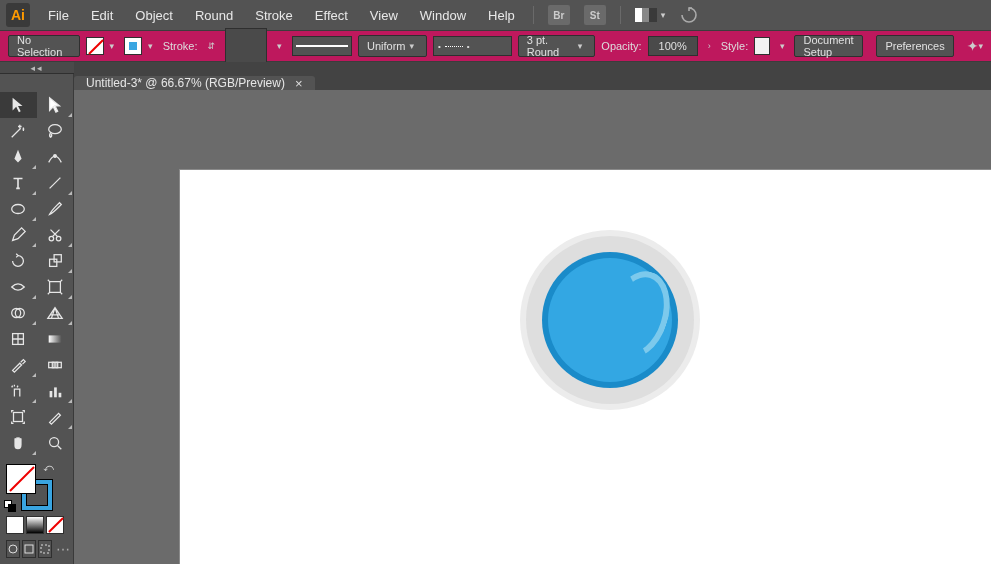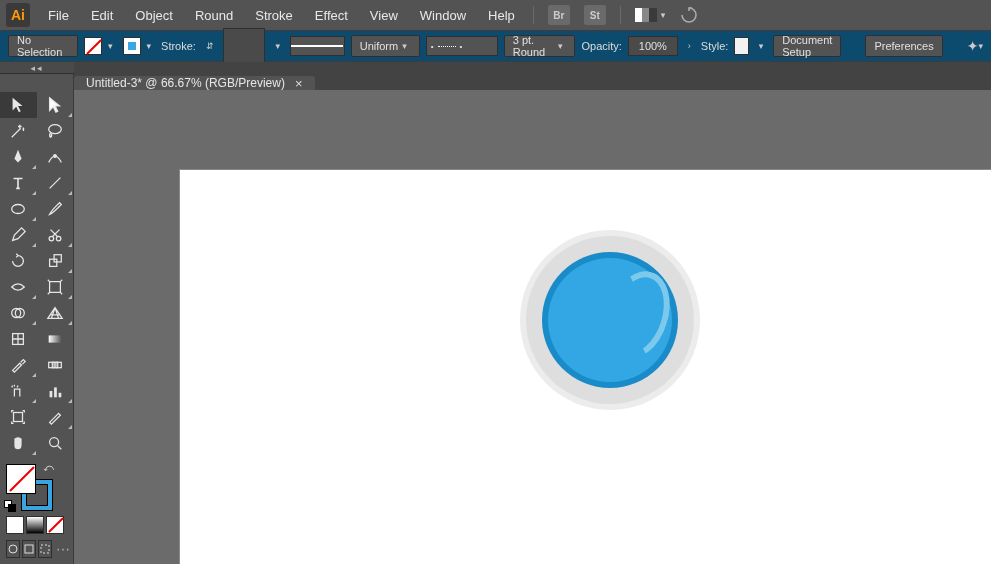--- a/index.html
+++ b/index.html
@@ -11,37 +11,37 @@
 .menu-item { color: #e8e8e8; font-size: 13px; cursor: pointer; padding: 2px 4px; }
 .menu-sep { width: 1px; height: 18px; background: #6a6a6a; }
 .menu-app-icon { width: 22px; height: 20px; background: #6a6a6a; border-radius: 2px; display: flex; align-items: center; justify-content: center; font-size: 10px; font-weight: bold; color: #ccc; }
 .workspace-switcher { display: flex; align-items: center; gap: 4px; }
 .workspace-swatch { width: 22px; height: 14px; display: flex; }
 .workspace-swatch span { flex: 1; }
 .mini-arrow { font-size: 9px; color: #ccc; }
 .sync-icon { width: 20px; height: 20px; display: flex; align-items: center; justify-content: center; color: #aaa; }
 
 
-.controlbar { height: 32px; background: #0c4a6e; border-top: 1px solid #3c3c3c; border-bottom: 1px solid #3c3c3c; display: flex; align-items: center; padding: 0 8px; gap: 6px; justify-content: space-between; }
+.controlbar { height: 32px; background: #be185d; border-top: 1px solid #3c3c3c; border-bottom: 1px solid #3c3c3c; display: flex; align-items: center; padding: 0 8px; gap: 6px; justify-content: space-between; }
 .ctrl-label { font-size: 11px; color: #ddd; }
 .ctrl-btn { height: 22px; background: #535353; border: 1px solid #2f2f2f; border-radius: 2px; padding: 0 8px; display: flex; align-items: center; font-size: 11px; color: #e0e0e0; cursor: pointer; }
 .ctrl-btn.no-sel { min-width: 70px; }
 .swatch-box { width: 18px; height: 18px; border: 1px solid #2f2f2f; background: #fff; position: relative; }
 .swatch-box.no-stroke::after { content: ""; position: absolute; left: -1px; top: 8px; width: 20px; height: 2px; background: #e00; transform: rotate(-45deg); }
 .swatch-box.fill-sq { background:#fff; }
 .swatch-box.fill-sq::after { content:""; position:absolute; inset:4px; background:#3aa6e2; }
 .dd-arrow { font-size: 9px; color: #ccc; padding: 0 4px; cursor: pointer; }
 .stroke-val { width: 42px; height: 36px; background: #4a4a4a; border: 1px solid #2f2f2f; color: #e0e0e0; font-size: 11px; text-align: center; padding-left: 40px; }
 .stroke-style { width: 70px; height: 20px; border: 1px solid #2f2f2f; background: #535353; display: flex; align-items: center; justify-content: center; }
 .stroke-line { width: 52px; height: 2px; background: #fff; }
 .profile-box { width: 90px; height: 20px; border: 1px solid #2f2f2f; background: #535353; display: flex; align-items: center; padding: 0 4px; gap: 4px; }
 .profile-dotline { width: 18px; height: 1px; border-top: 1px dotted #fff; }
 .opacity-val { width: 50px; height: 20px; background: #4a4a4a; border: 1px solid #2f2f2f; color: #e0e0e0; font-size: 11px; text-align: center; }
 .style-swatch { width: 18px; height: 18px; background: #f2f2f2; border: 1px solid #2f2f2f; }
-.ctrl-push { margin-left: auto; display: flex; align-items: center; gap: 24px; }
+.ctrl-push { margin-left: auto; display: flex; align-items: center; gap: 13px; }
 .star-ctrl { color:#ccc; font-size:14px; display:flex; align-items:center; }
 
 
 .panel-strip { position:absolute; left:0; top:62px; width:74px; height:12px; background:#4a4a4a; border-bottom:1px solid #2f2f2f; display:flex; align-items:center; justify-content:center; color:#bbb; font-size:9px; letter-spacing:2px; }
 
 
 .tabbar { position: absolute; left: 74px; top: 62px; right: 0; height: 28px; background: #434343; display: flex; align-items: flex-end; }
 .tab { height: 14px; background: #535353; display: flex; align-items: center; padding: 0 12px; gap: 10px; font-size: 12px; color: #e6e6e6; border-top-left-radius: 3px; border-top-right-radius: 3px; }
 .tab-close { font-size: 13px; color: #ddd; cursor: pointer; }
 

